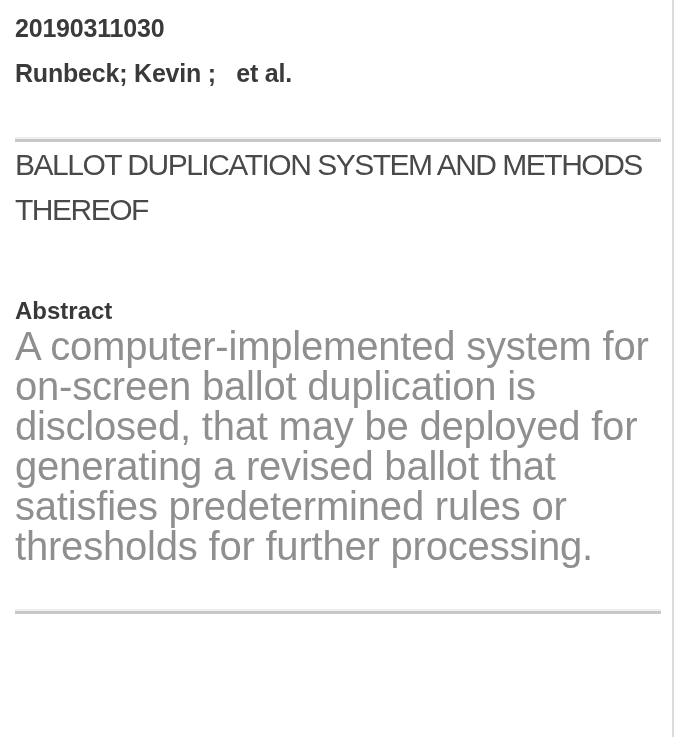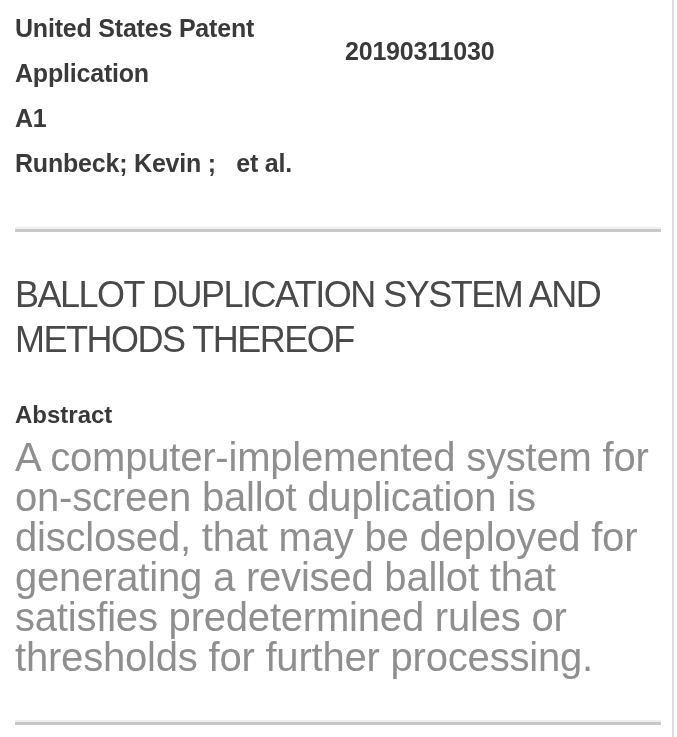--- a/index.html
+++ b/index.html
@@ -58,61 +58,57 @@
     width: 646px;
     height: 5px;
     border: none;
     background: linear-gradient(180deg, #efefef 0%, #efefef 45%, #c8c8c8 45%, #c8c8c8 100%);
   }
   .divider-top    { margin-top: 41px; }
   .divider-bottom { margin-top: 43px; }
 
   
   .doc-title {
-    margin-top: 40px;
     width: 645px;
-    font-size: 36px;
+    font-size: 30px;
     font-weight: 400;
     line-height: 45px;
     letter-spacing: -1.5px;
     color: #494949;
   }
 
   
   .abstract-heading {
-    margin-top: 38px;
+    margin-top: 64px;
     font-size: 24px;
     font-weight: bold;
     line-height: 30px;
     color: #383838;
   }
   .abstract-text {
-    margin-top: 7px;
     width: 640px;
     font-size: 40px;
     font-weight: 400;
     line-height: 40px;
     letter-spacing: -0.2px;
     color: #8f8f8f;
   }
 </style>
 </head>
 <body>
 
 <div class="page">
 
   <div class="header-block">
 
     <div class="header-row">
-      <div class="label">United States Patent Application</div>
       <div class="value">20190311030</div>
     </div>
 
     <div class="header-row">
-      <div class="value">A1</div>
     </div>
 
     <div class="header-row">
       <div class="label">Runbeck; Kevin ;&nbsp;&nbsp; et al.</div>
     </div>
 
   </div>
 
   <div class="divider divider-top"></div>
 

